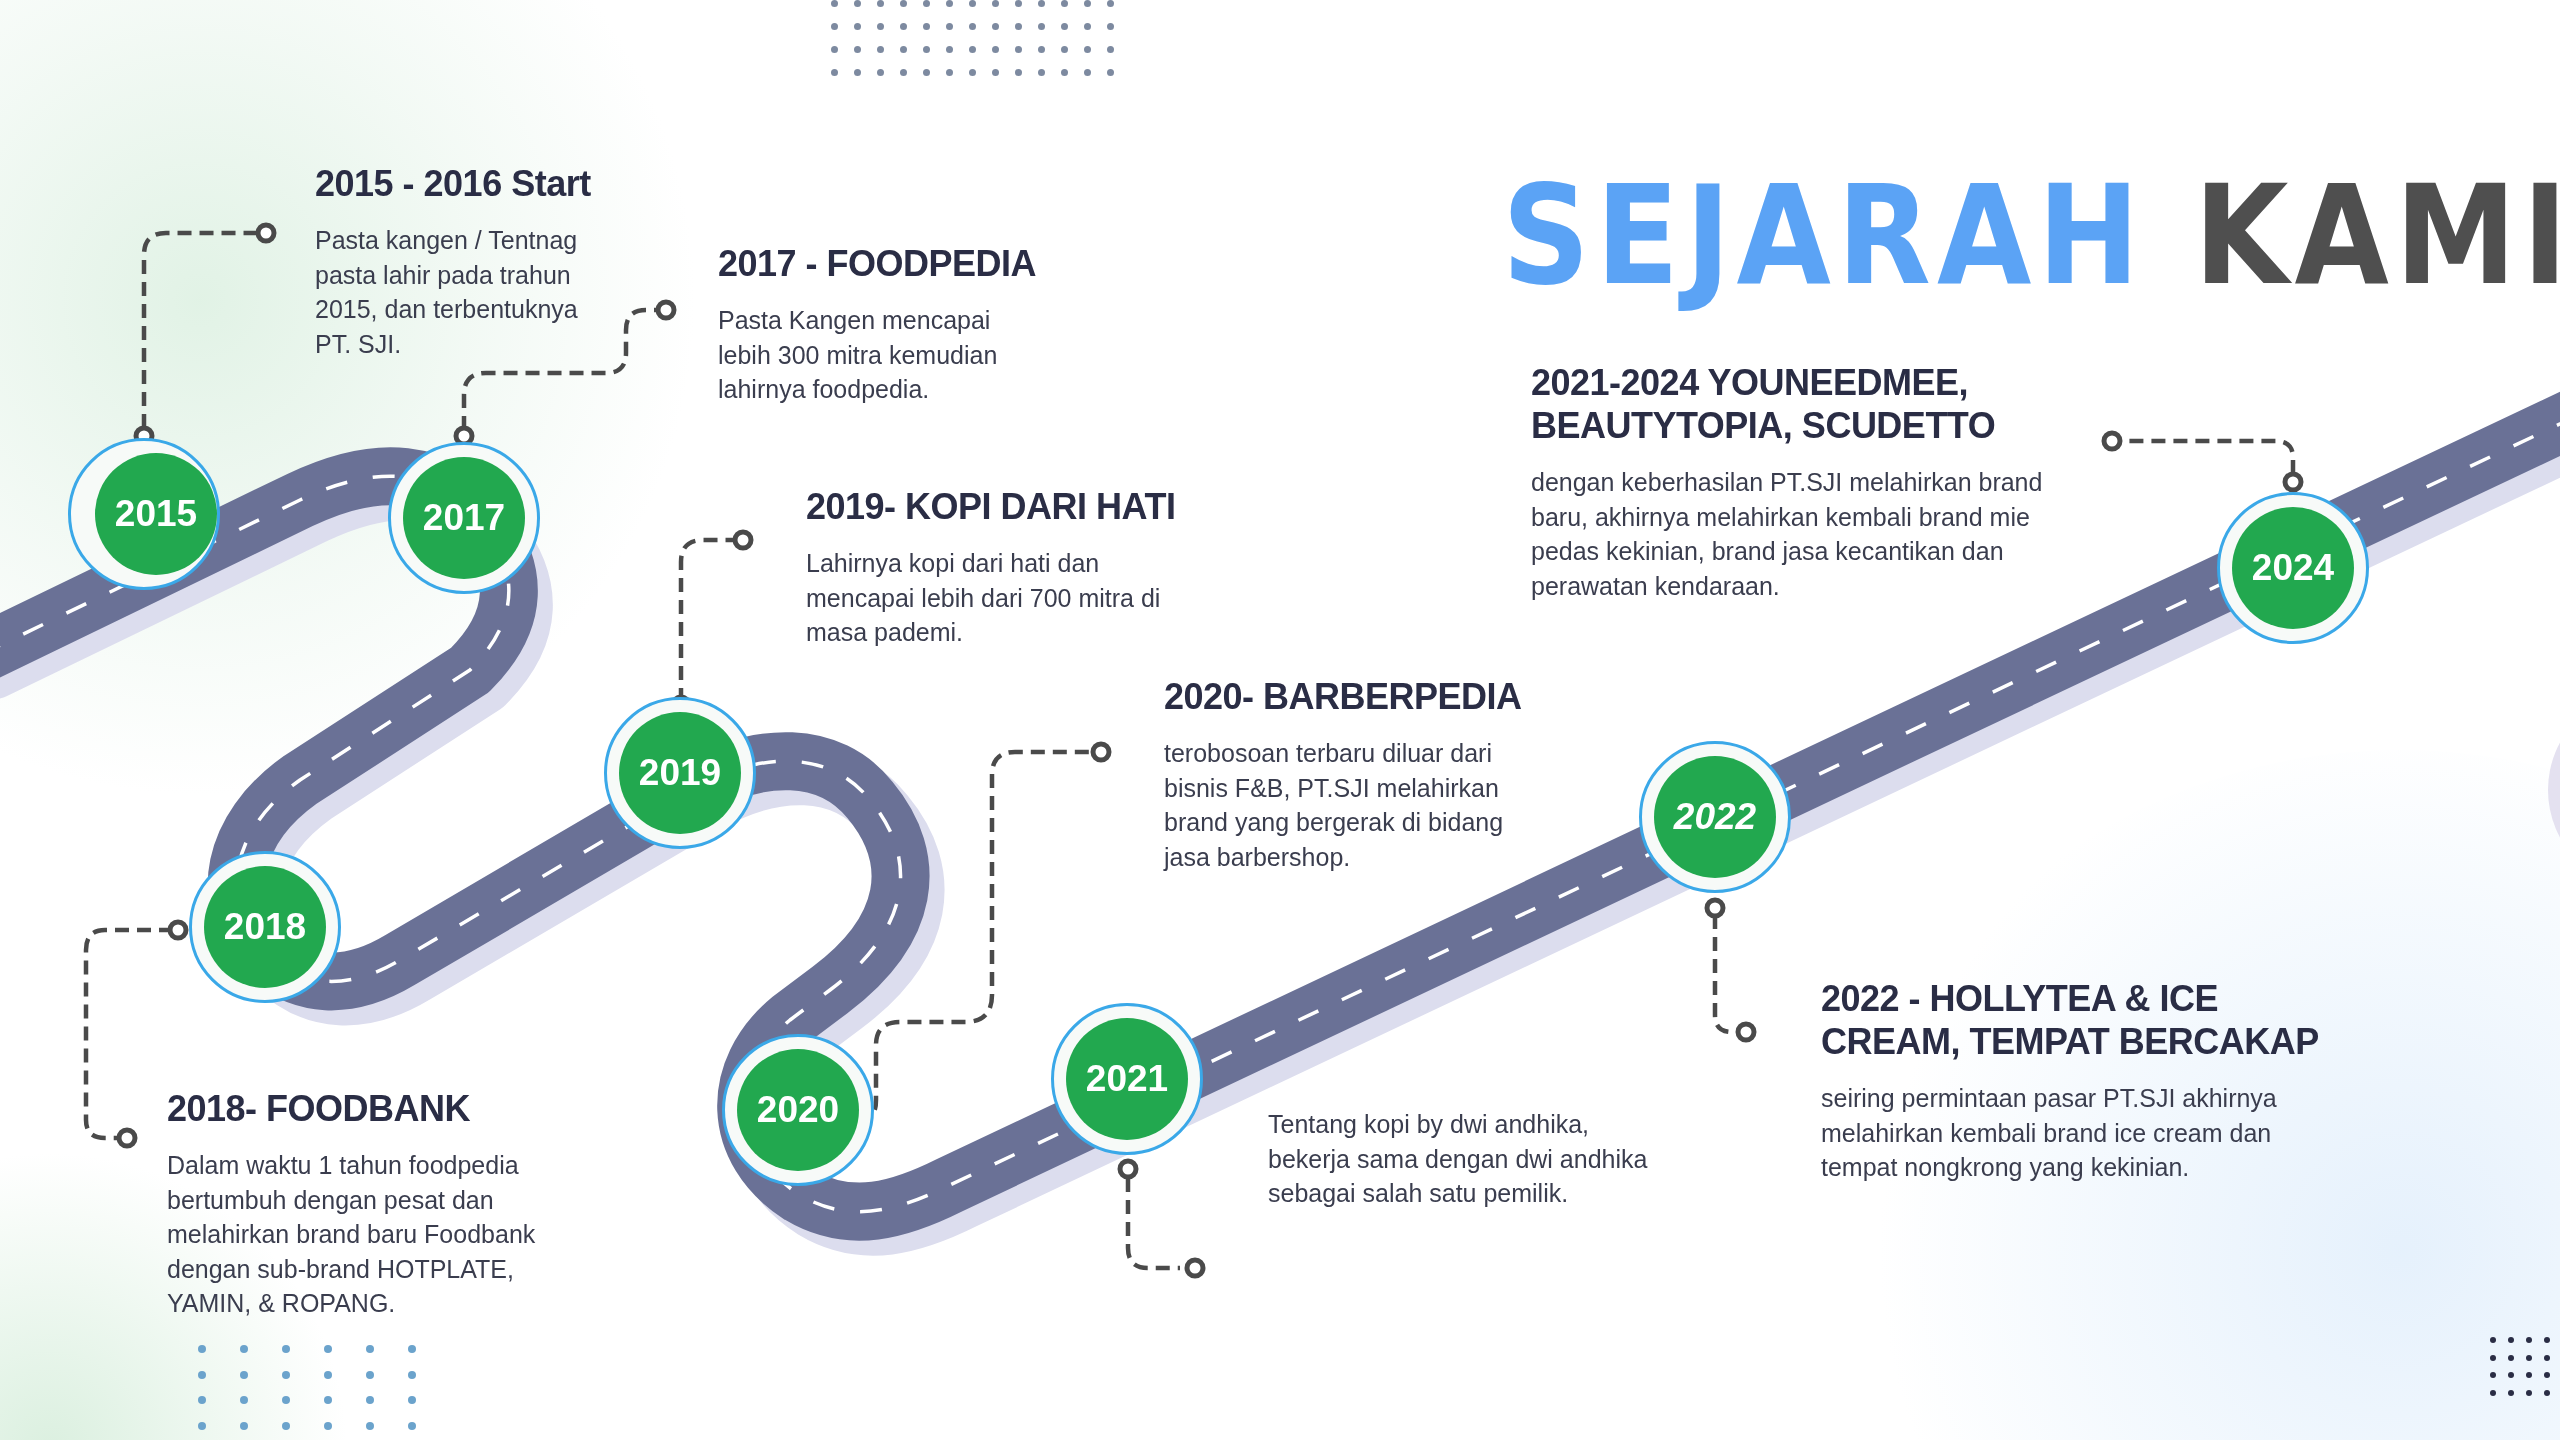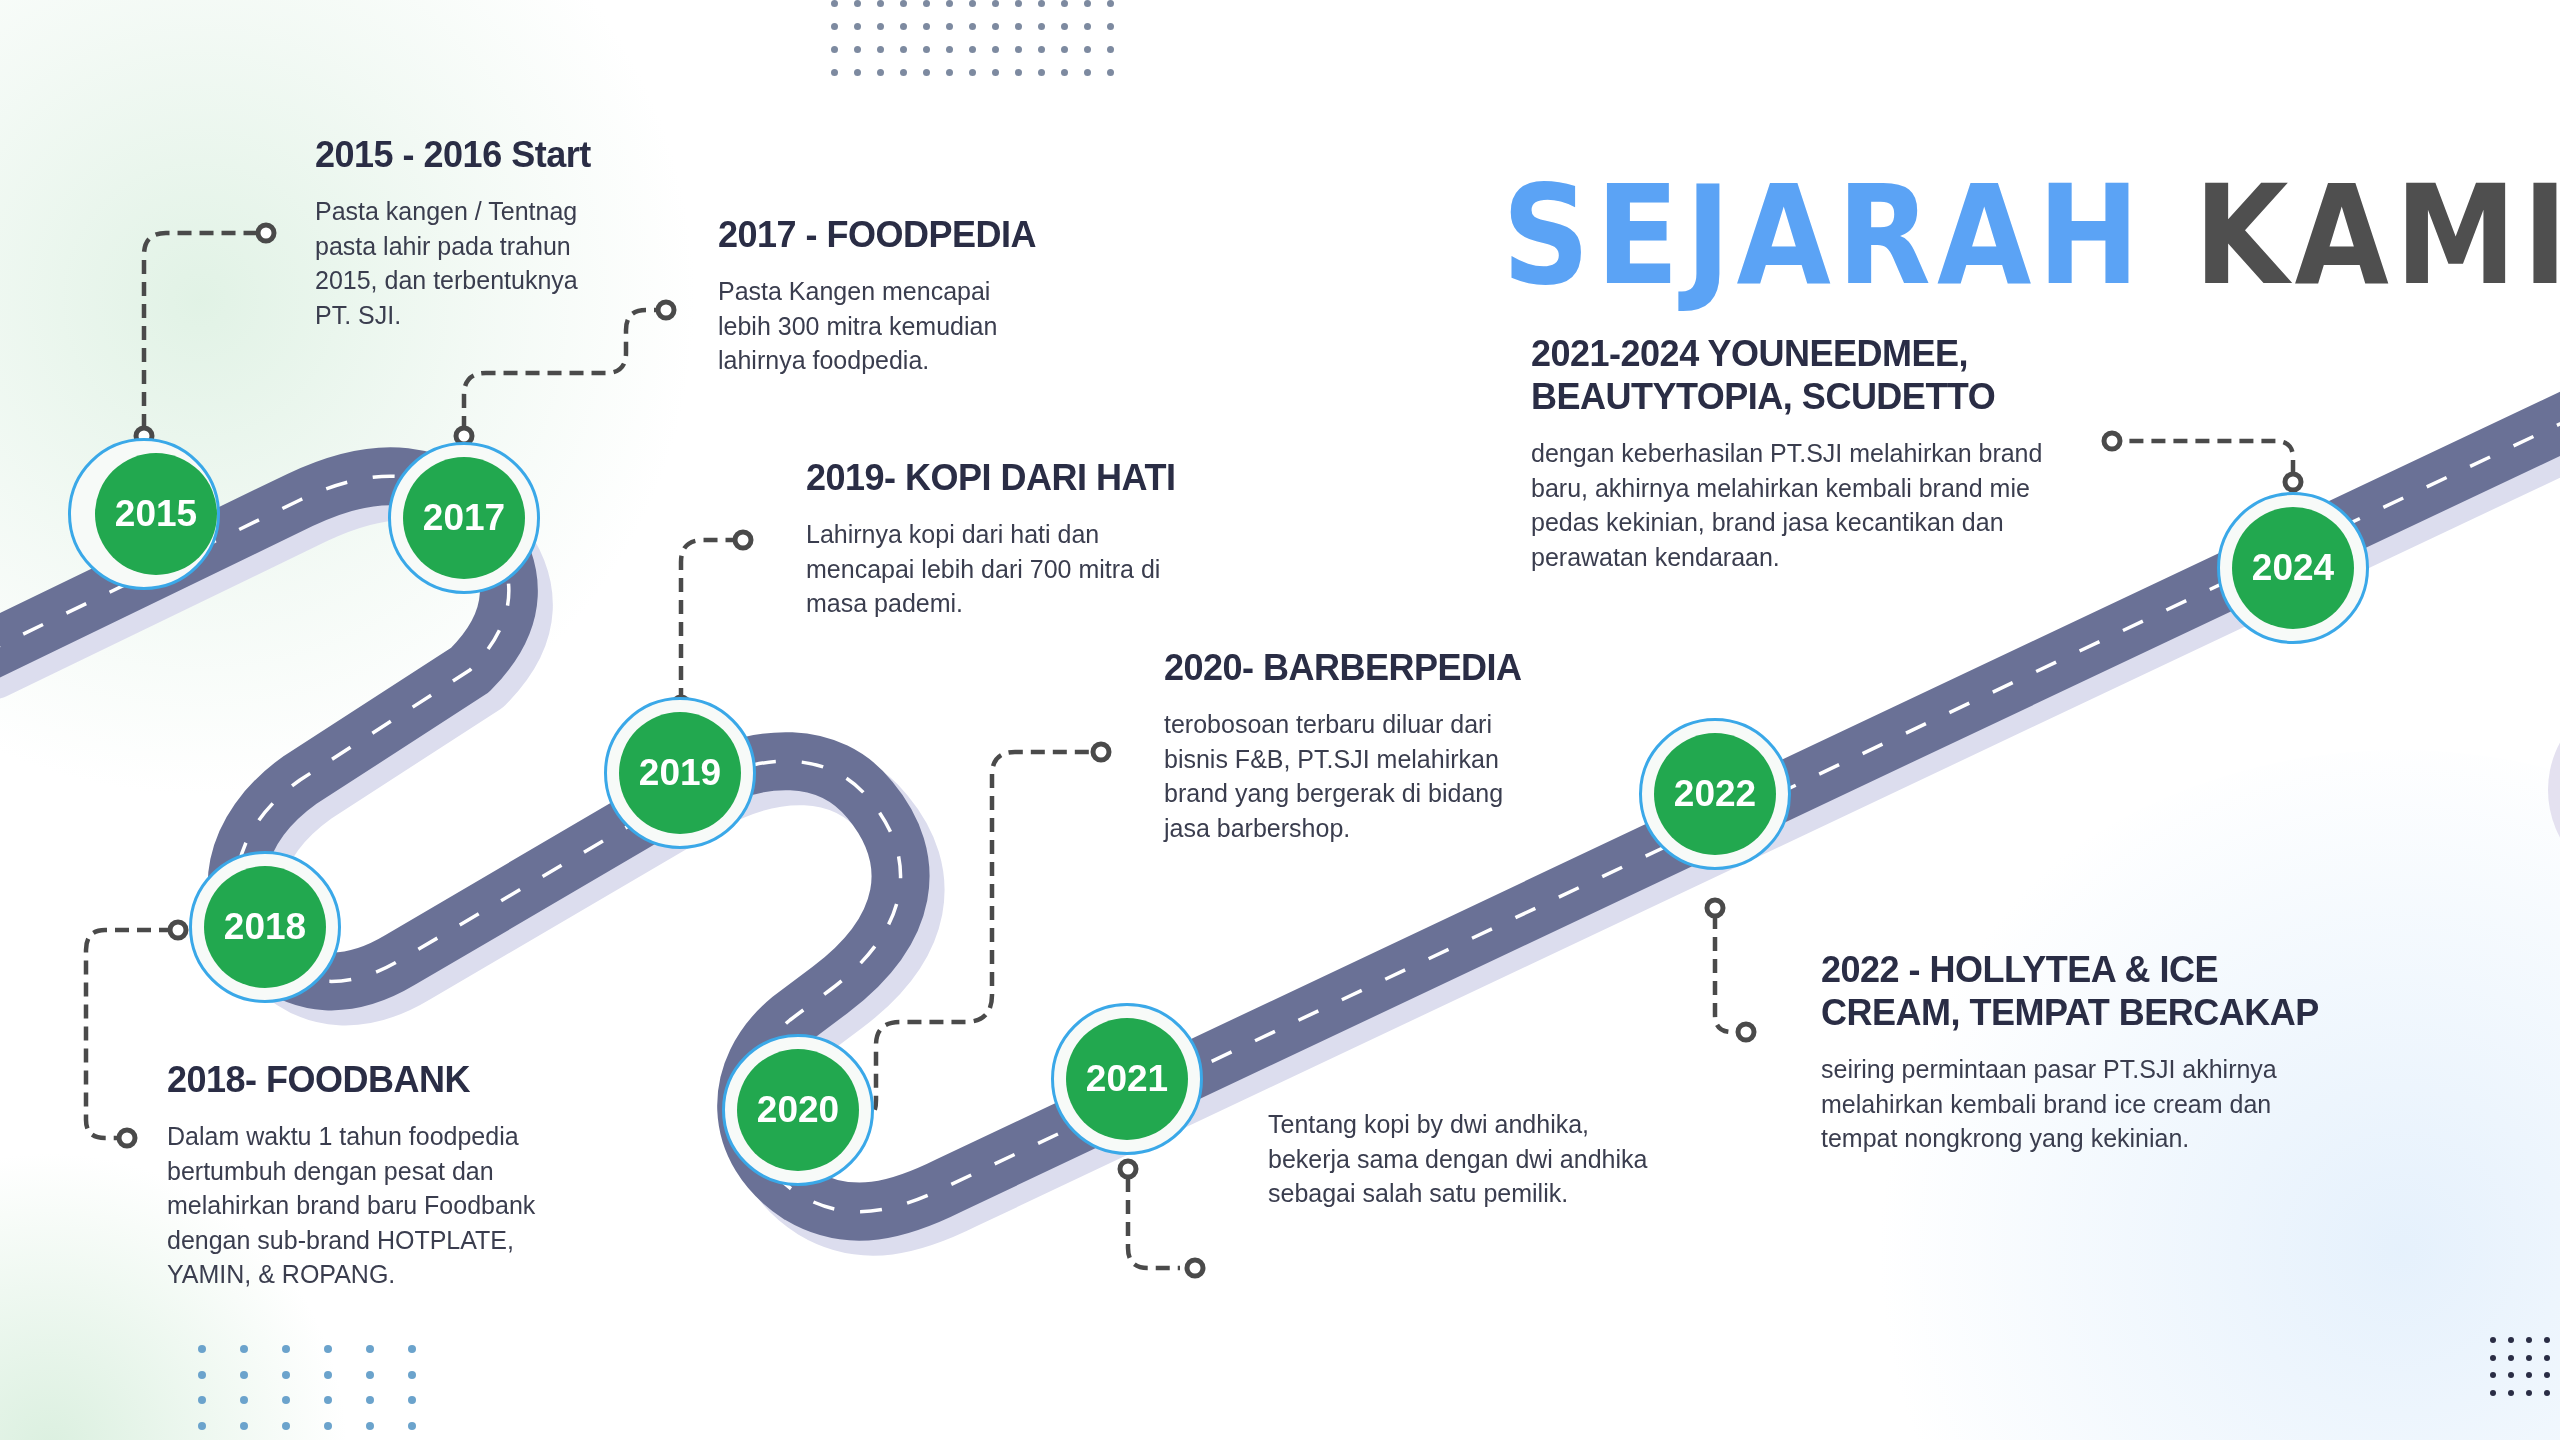--- a/index.html
+++ b/index.html
@@ -11,21 +11,21 @@
     background: radial-gradient(circle at center, rgba(215,238,220,0.9) 0%, rgba(255,255,255,0) 70%); }
   .bg-glow-blue { position: absolute; left: 1850px; top: 750px; width: 1100px; height: 1000px; border-radius: 50%;
     background: radial-gradient(circle at center, rgba(228,240,252,0.95) 0%, rgba(238,246,253,0.6) 45%, rgba(255,255,255,0) 70%); }
   .deco-ring { position: absolute; left: 2548px; top: 690px; width: 200px; height: 200px; border-radius: 50%; background: #E4E1F0; }
   svg.road-layer { position: absolute; left: 0; top: 0; width: 2560px; height: 1440px; }
   .title { position: absolute; left: 1502px; top: 168px; font-family: "DejaVu Sans", sans-serif; font-weight: bold;
     font-size: 122px; letter-spacing: 6px; line-height: 1; white-space: nowrap; transform: scaleY(1.12); transform-origin: left top; }
   .title .t1 { color: #5BA3F5; }
   .title .t2 { color: #4F4F4F; }
   .block { position: absolute; color: #2A2D45; }
-  .block h3 { font-family: "Liberation Sans", sans-serif; font-weight: bold; font-size: 36px; line-height: 43px; letter-spacing: -0.5px; }
+  .block h3 { font-family: "Liberation Sans", sans-serif; font-weight: bold; font-size: 36px; line-height: 43px; letter-spacing: -0.5px; margin-top: 29px; }
   .block p { font-family: "Liberation Sans", sans-serif; font-size: 25px; line-height: 34.5px; color: #3A3D4E; margin-top: 18px; }
   .year-node { position: absolute; width: 152px; height: 152px; border-radius: 50%; background: #F7FAF8;
     border: 3px solid #3AA8E8; display: flex; align-items: center; justify-content: center; }
   .year-node .inner { width: 122px; height: 122px; border-radius: 50%; background: #22A84F; display: flex; align-items: center; justify-content: center; }
   .year-node .lbl { color: #ffffff; font-family: "Liberation Sans", sans-serif; font-weight: bold; font-size: 37px; }
   .dots { position: absolute; display: grid; }
   .dots span { border-radius: 50%; display: block; }
 </style>
 </head>
 <body>
@@ -205,21 +205,21 @@
 <div class="year-node" style="left:722px; top:1034px;">
   <div class="inner">
       <span class="lbl">2020</span>
     </div>
 </div>
 <div class="year-node" style="left:1051px; top:1003px;">
   <div class="inner">
       <span class="lbl">2021</span>
     </div>
 </div>
-<div class="year-node" style="left:1639px; top:718px;">
+<div class="year-node" style="left:1639px; top:741px;font-style:italic;">
   <div class="inner">
       <span class="lbl">2022</span>
     </div>
 </div>
 <div class="year-node" style="left:2217px; top:492px;">
   <div class="inner">
       <span class="lbl">2024</span>
     </div>
 </div>
 

